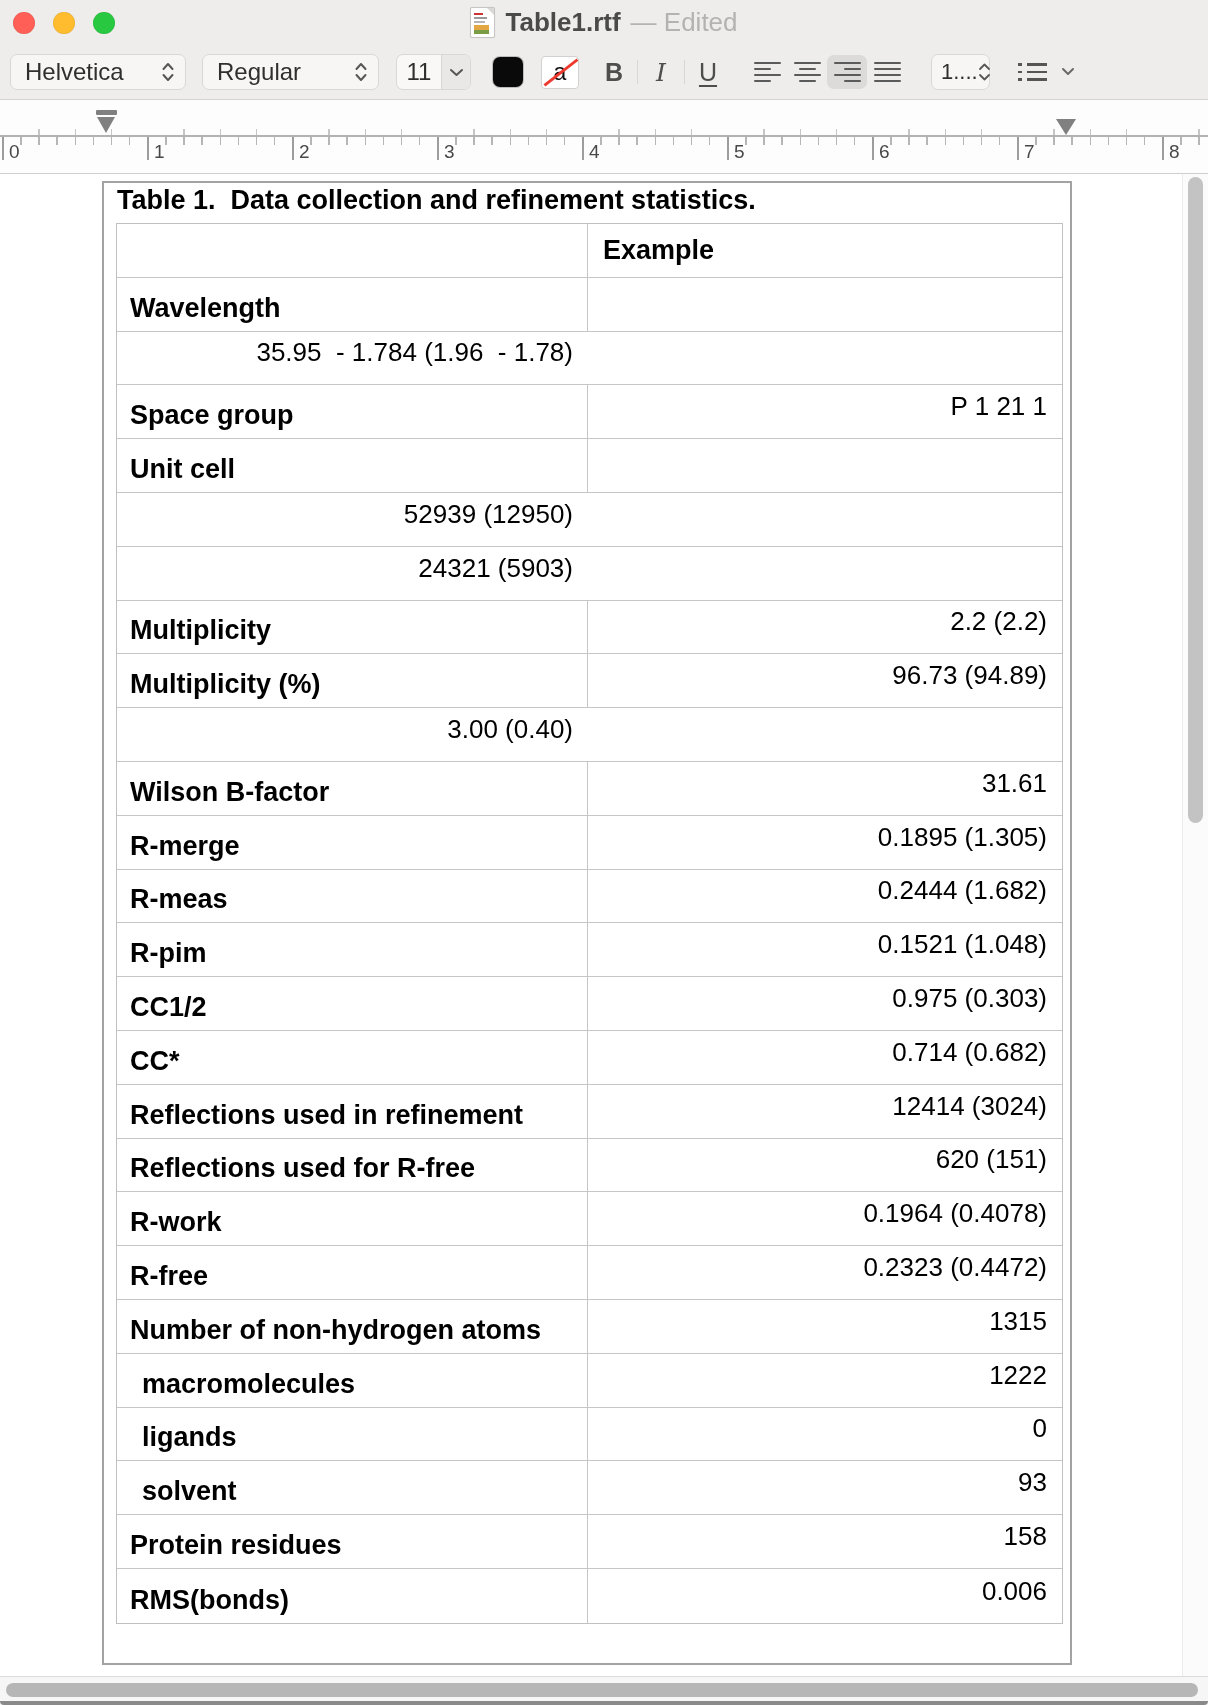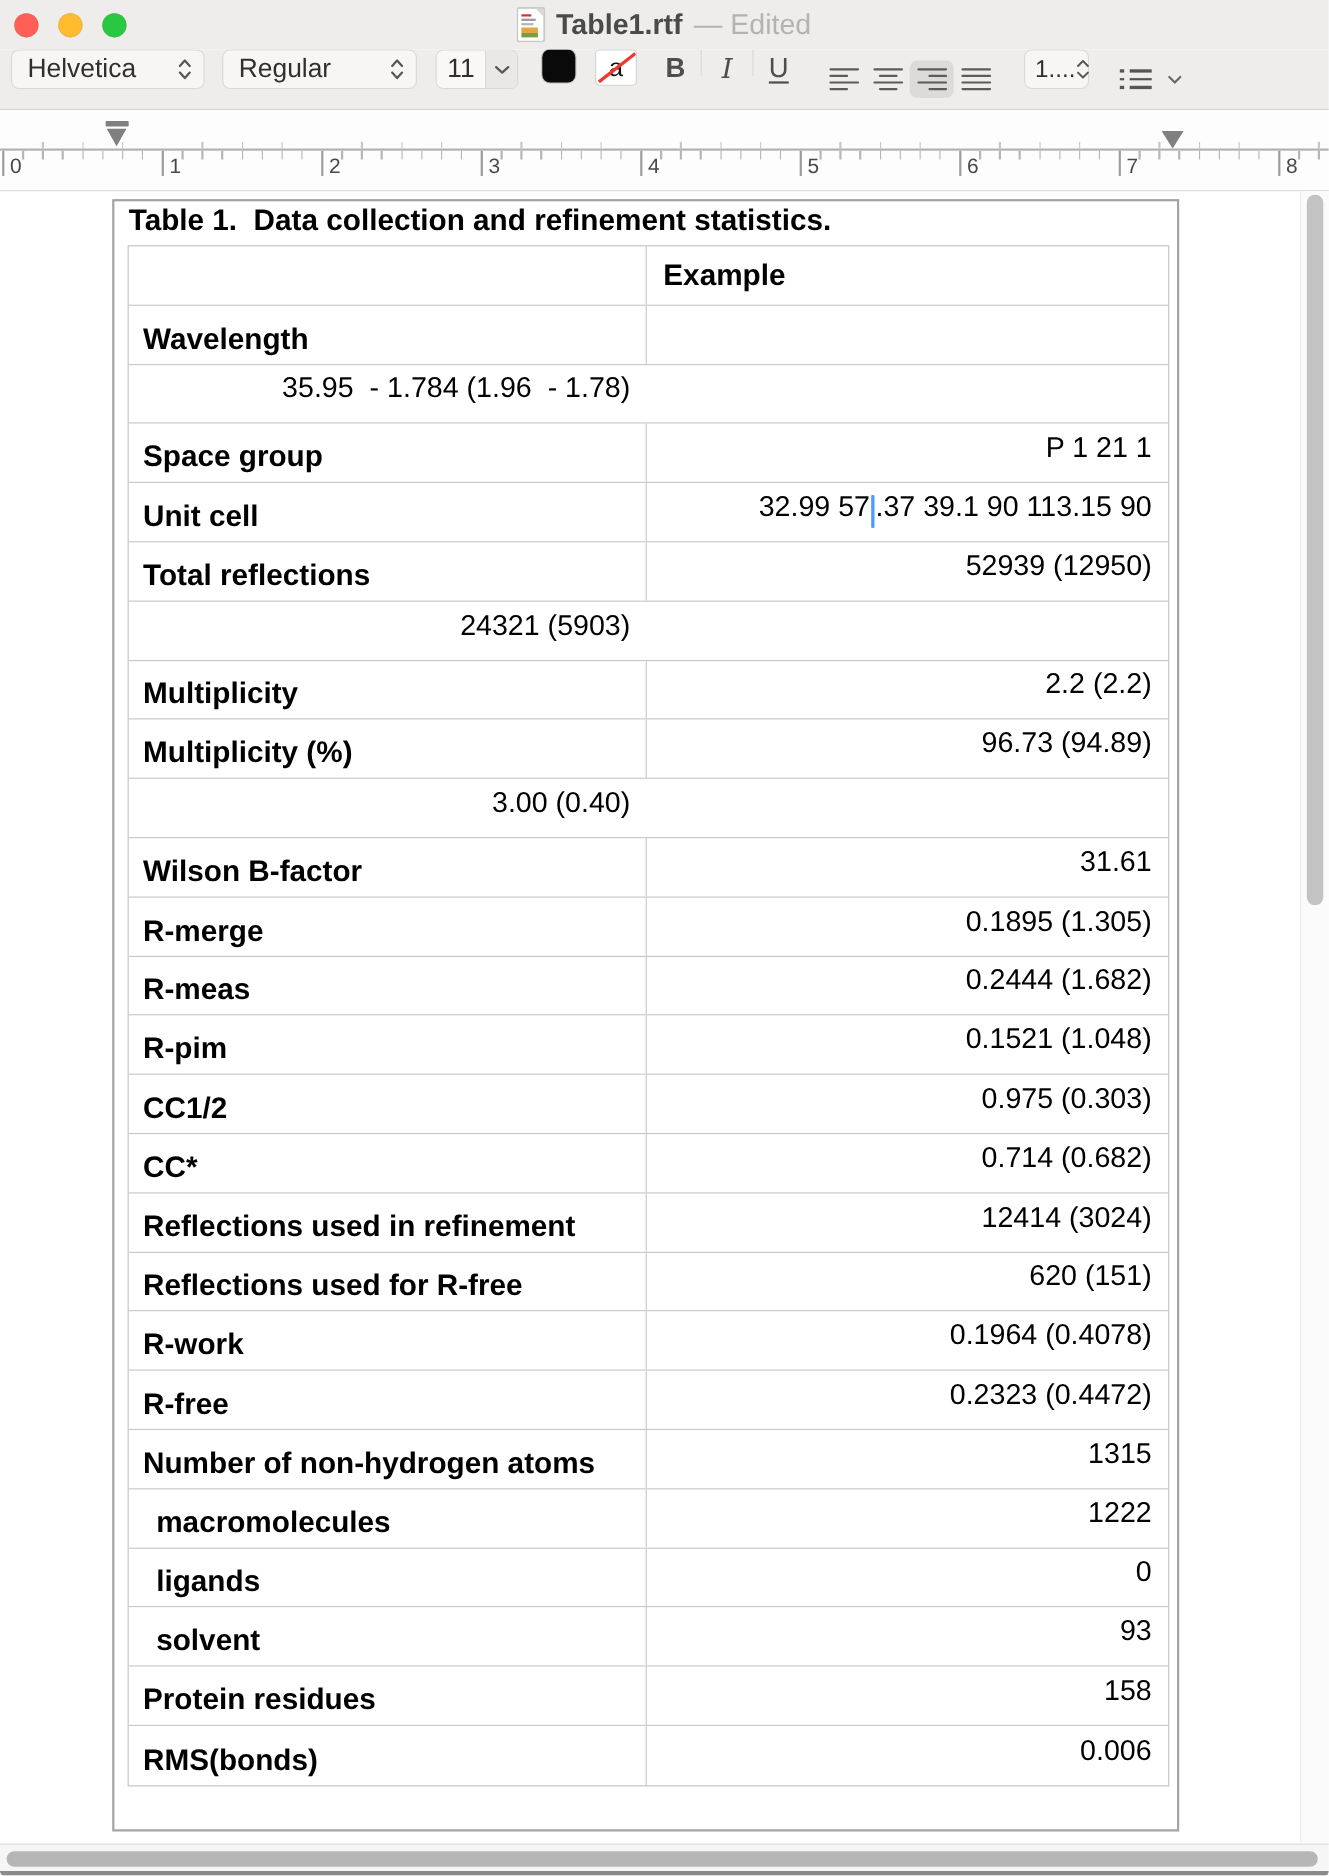--- a/index.html
+++ b/index.html
@@ -22,21 +22,21 @@
   .docicon .l1{position:absolute;left:3px;top:5px;width:9px;height:2px;background:#c33;}
   .docicon .l2{position:absolute;left:3px;top:9px;width:13px;height:2px;background:#9a9a9a;}
   .docicon .l3{position:absolute;left:3px;top:13px;width:11px;height:2px;background:#b5b5b5;}
   .docicon .img1{position:absolute;left:3px;bottom:7px;width:15px;height:5px;background:#e2a743;}
   .docicon .img2{position:absolute;left:3px;bottom:3px;width:15px;height:4px;background:#7a9c45;}
   .wintitle{font-size:26px;font-weight:700;color:#4a4a48;}
   .winstatus{font-size:26px;font-weight:400;color:#b4b3b1;}
   
   .toolbar{
     height:55px;background:#eeedec;border-bottom:1px solid #d4d3d2;
-    display:flex;padding-left:10px;box-sizing:border-box;
+    display:flex;align-items:center;padding-left:10px;box-sizing:border-box;
   }
   .select{
     height:36px;border:1px solid #d9d8d6;background:#f7f6f5;border-radius:7px;
     display:flex;align-items:center;justify-content:space-between;
     font-size:24px;color:#2f2f2e;box-sizing:border-box;
     padding:0 10px 0 14px;
   }
   .sel-font{width:176px;}
   .sel-style{width:177px;margin-left:16px;}
   .sizecombo{margin-left:17px;width:75px;height:36px;border:1px solid #d9d8d6;border-radius:7px;
@@ -366,29 +366,23 @@
             </div>
     <div class="cell-value">
               <span class="vwrap">P 1 21 1</span>
             </div>
   </div>
 
   <div class="t-row">
     <div class="cell-label">
               <span>Unit cell</span>
             </div>
-    <div class="cell-value">
-              <span class="vwrap"><span>32.99 57</span><span class="caret" style="background: rgb(79, 156, 247);"></span><span>.37 39.1 90 113.15 90</span></span>
-            </div>
-  </div>
-
-  <div class="t-row">
-    <div class="cell-label">
-              <span>Total reflections</span>
-            </div>
+  </div>
+
+  <div class="t-row">
     <div class="cell-value">
               <span class="vwrap">52939 (12950)</span>
             </div>
   </div>
 
   <div class="t-row">
     <div class="cell-value">
               <span class="vwrap">24321 (5903)</span>
             </div>
   </div>

